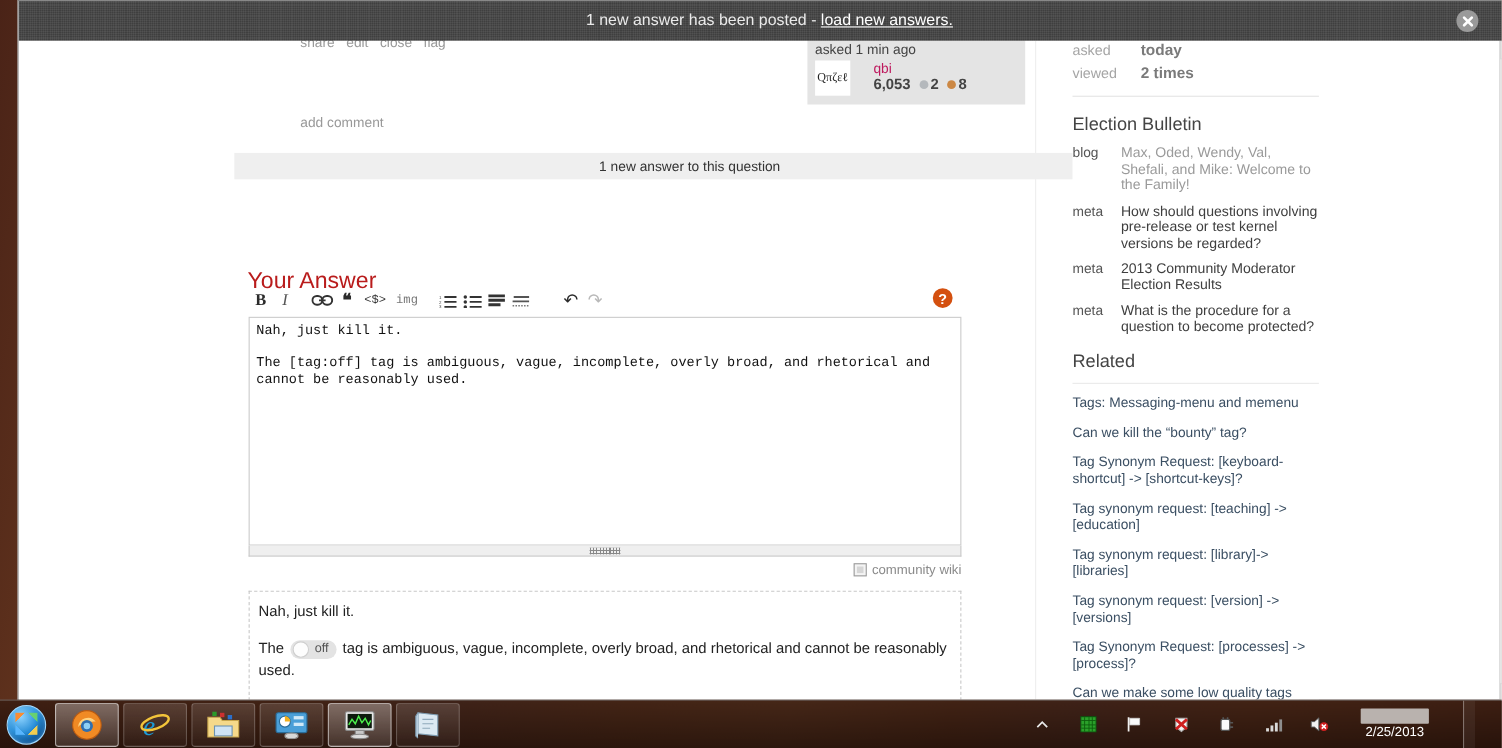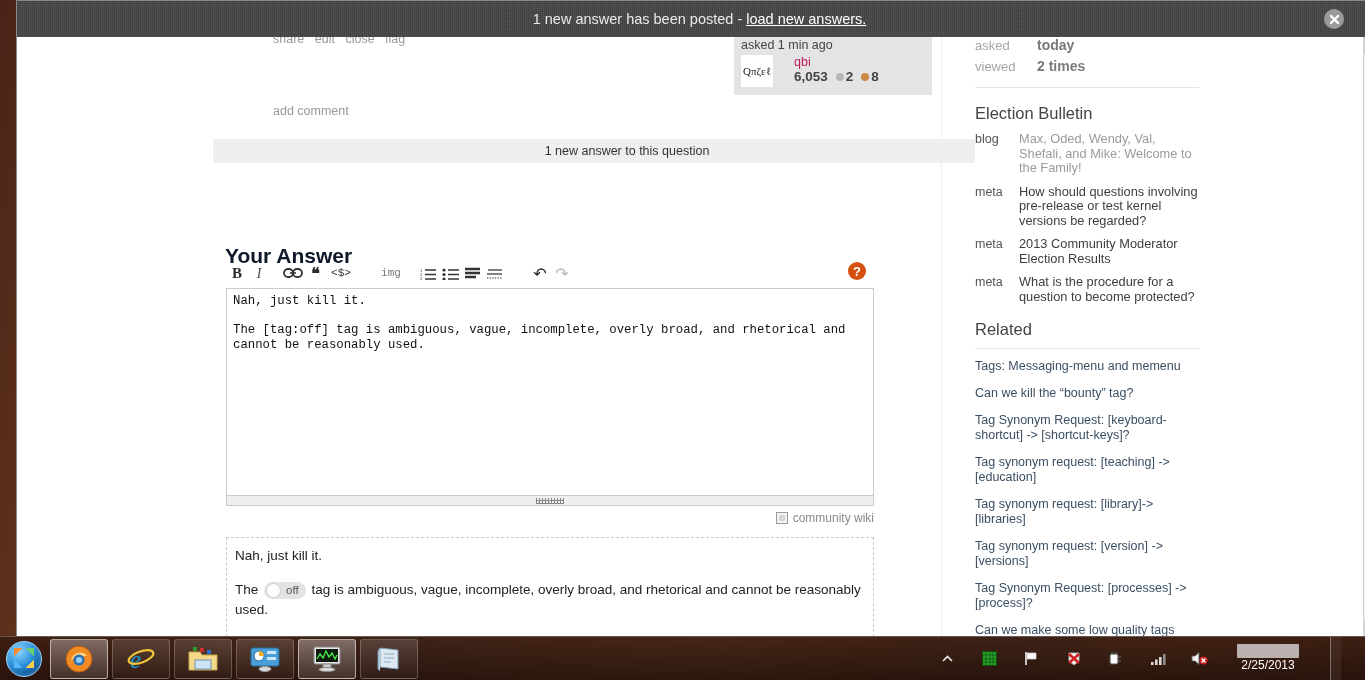--- a/index.html
+++ b/index.html
@@ -104,38 +104,38 @@
     position: absolute; left: 0; top: 102px; width: 828px; height: 24px;
     background: #efefef;
     color: #333; font-size: 12.5px;
     display: flex; align-items: center; justify-content: center;
     cursor: pointer;
   }
 
   
   .your-answer-h {
     position: absolute; left: 12px; top: 190px;
-    font-size: 21px; color: #0f172a; font-weight: bold;
+    font-size: 21px; color: #b91c1c; font-weight: normal;
   }
 
   .wmd-bar {
     position: absolute; left: 13px; top: 222px;
     width: 648px; height: 28px;
     display: flex; align-items: center;
   }
   .tb-btn {
     width: 22px; height: 20px;
     display: flex; align-items: center; justify-content: center;
     cursor: pointer; color: #2b2b2b; font-size: 14px;
   }
   .tb-gap { width: 12px; }
   .tb-b { font-weight: bold; font-family: "Liberation Serif", serif; font-size: 15px; }
   .tb-i { font-style: italic; font-family: "Liberation Serif", serif; font-size: 15px; color:#555; }
   .tb-code { font-family: "Liberation Mono", monospace; font-size: 11px; color: #333; width: 30px; }
-  .tb-img { font-family: "Liberation Mono", monospace; font-size: 11px; color: #777; width: 28px; margin-left: 21px; }
+  .tb-img { font-family: "Liberation Mono", monospace; font-size: 11px; color: #777; width: 28px; }
   .tb-quote { font-weight: bold; font-size: 16px; letter-spacing: -1px; }
   .tb-undo { font-size: 16px; color: #2b2b2b; }
   .tb-redo { font-size: 16px; color: #b9b9b9; }
   .help-icon {
     position: absolute; left: 622px; top: 3px;
     width: 18px; height: 18px; border-radius: 50%;
     background: #d4500f; color: #fff;
     font-weight: bold; font-size: 13px;
     display: flex; align-items: center; justify-content: center;
     cursor: pointer;

